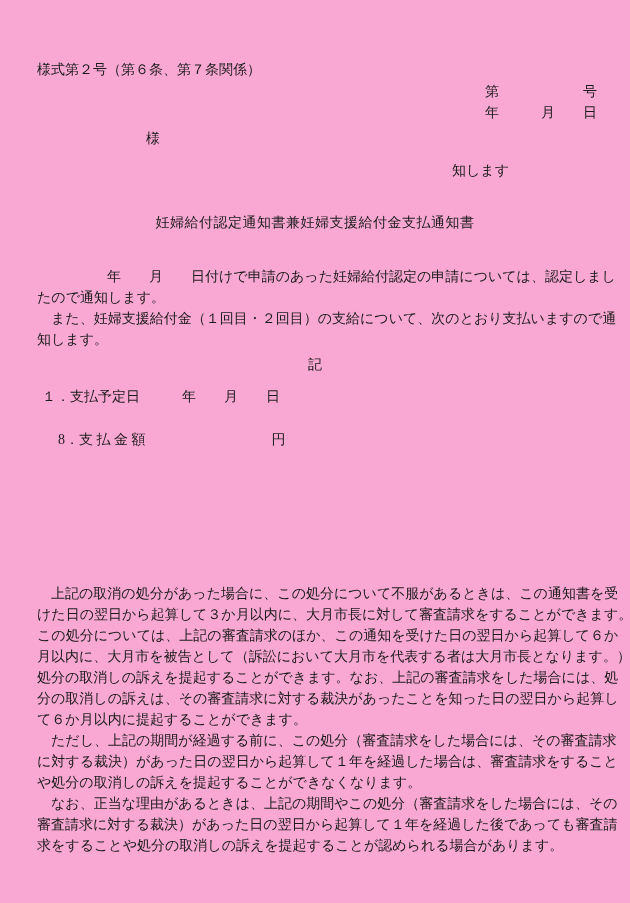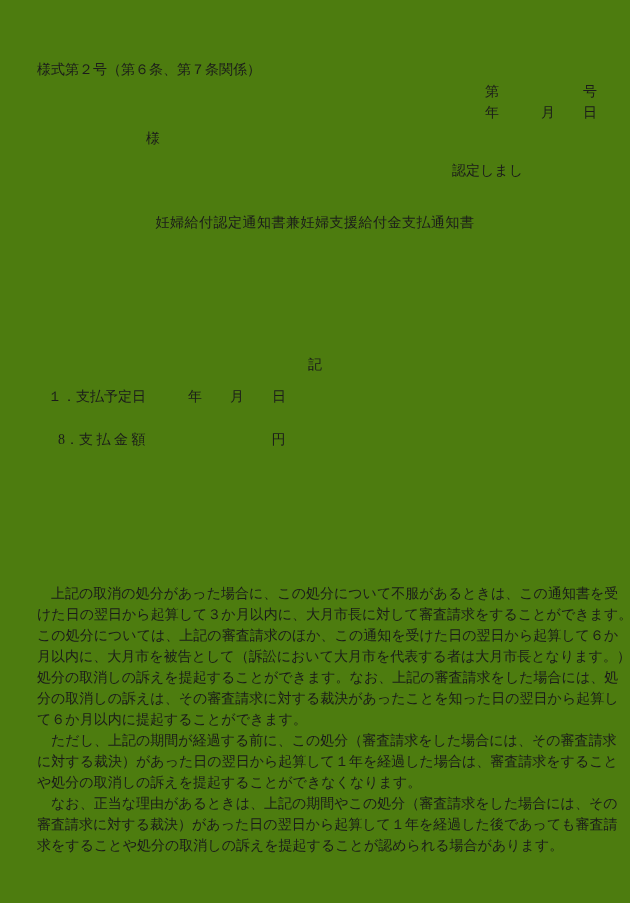--- a/index.html
+++ b/index.html
@@ -4,21 +4,21 @@
 <style>
   html, body {
     margin: 0;
     padding: 0;
     background: #ffffff;
   }
   .page {
     position: relative;
     width: 630px;
     height: 903px;
-    background: #4d7c0f;
+    background: #f9a8d4;
     overflow: hidden;
     font-family: "Liberation Serif", "DejaVu Serif", serif;
     color: #1b1b1b;
     font-size: 14px;
   }
   .abs {
     position: absolute;
     white-space: pre;
     line-height: 21px;
     letter-spacing: 0;
@@ -38,28 +38,32 @@
 <div class="page">
 
   <div class="abs" style="left:37px; top:59px;">様式第２号（第６条、第７条関係）</div>
 
   <div class="abs" style="left:485px; top:81px;text-align:center;">第　　　　　　号</div>
 
   <div class="abs" style="left:485px; top:102px;text-align:center;">年　　　月　　日</div>
 
   <div class="abs" style="left:146px; top:128px;">様</div>
 
-  <div class="abs" style="left:452px; top:160px;">認定しまし</div>
+  <div class="abs" style="left:452px; top:160px;">知します</div>
 
   <div class="abs centered doc-title" style="top:212px;">妊婦給付認定通知書兼妊婦支援給付金支払通知書</div>
 
+  <div class="abs" style="left:37px; top:266px;">　　　　　年　　月　　日付けで申請のあった妊婦給付認定の申請については、認定しまし
+たので通知します。
+　また、妊婦支援給付金（１回目・２回目）の支給について、次のとおり支払いますので通
+知します。</div>
 
   <div class="abs centered" style="top:354px;">記</div>
 
-  <div class="abs" style="left:48px; top:386px;">１．支払予定日　　　年　　月　　日</div>
+  <div class="abs" style="left:42px; top:386px;">１．支払予定日　　　年　　月　　日</div>
 
   <div class="abs" style="left:58px; top:429px;">8．支 払 金 額　　　　　　　　　円</div>
 
 
   <div class="abs" style="left:37px; top:583px;">　上記の取消の処分があった場合に、この処分について不服があるときは、この通知書を受
 けた日の翌日から起算して３か月以内に、大月市長に対して審査請求をすることができます。
 この処分については、上記の審査請求のほか、この通知を受けた日の翌日から起算して６か
 月以内に、大月市を被告として（訴訟において大月市を代表する者は大月市長となります。）、
 処分の取消しの訴えを提起することができます。なお、上記の審査請求をした場合には、処
 分の取消しの訴えは、その審査請求に対する裁決があったことを知った日の翌日から起算し

